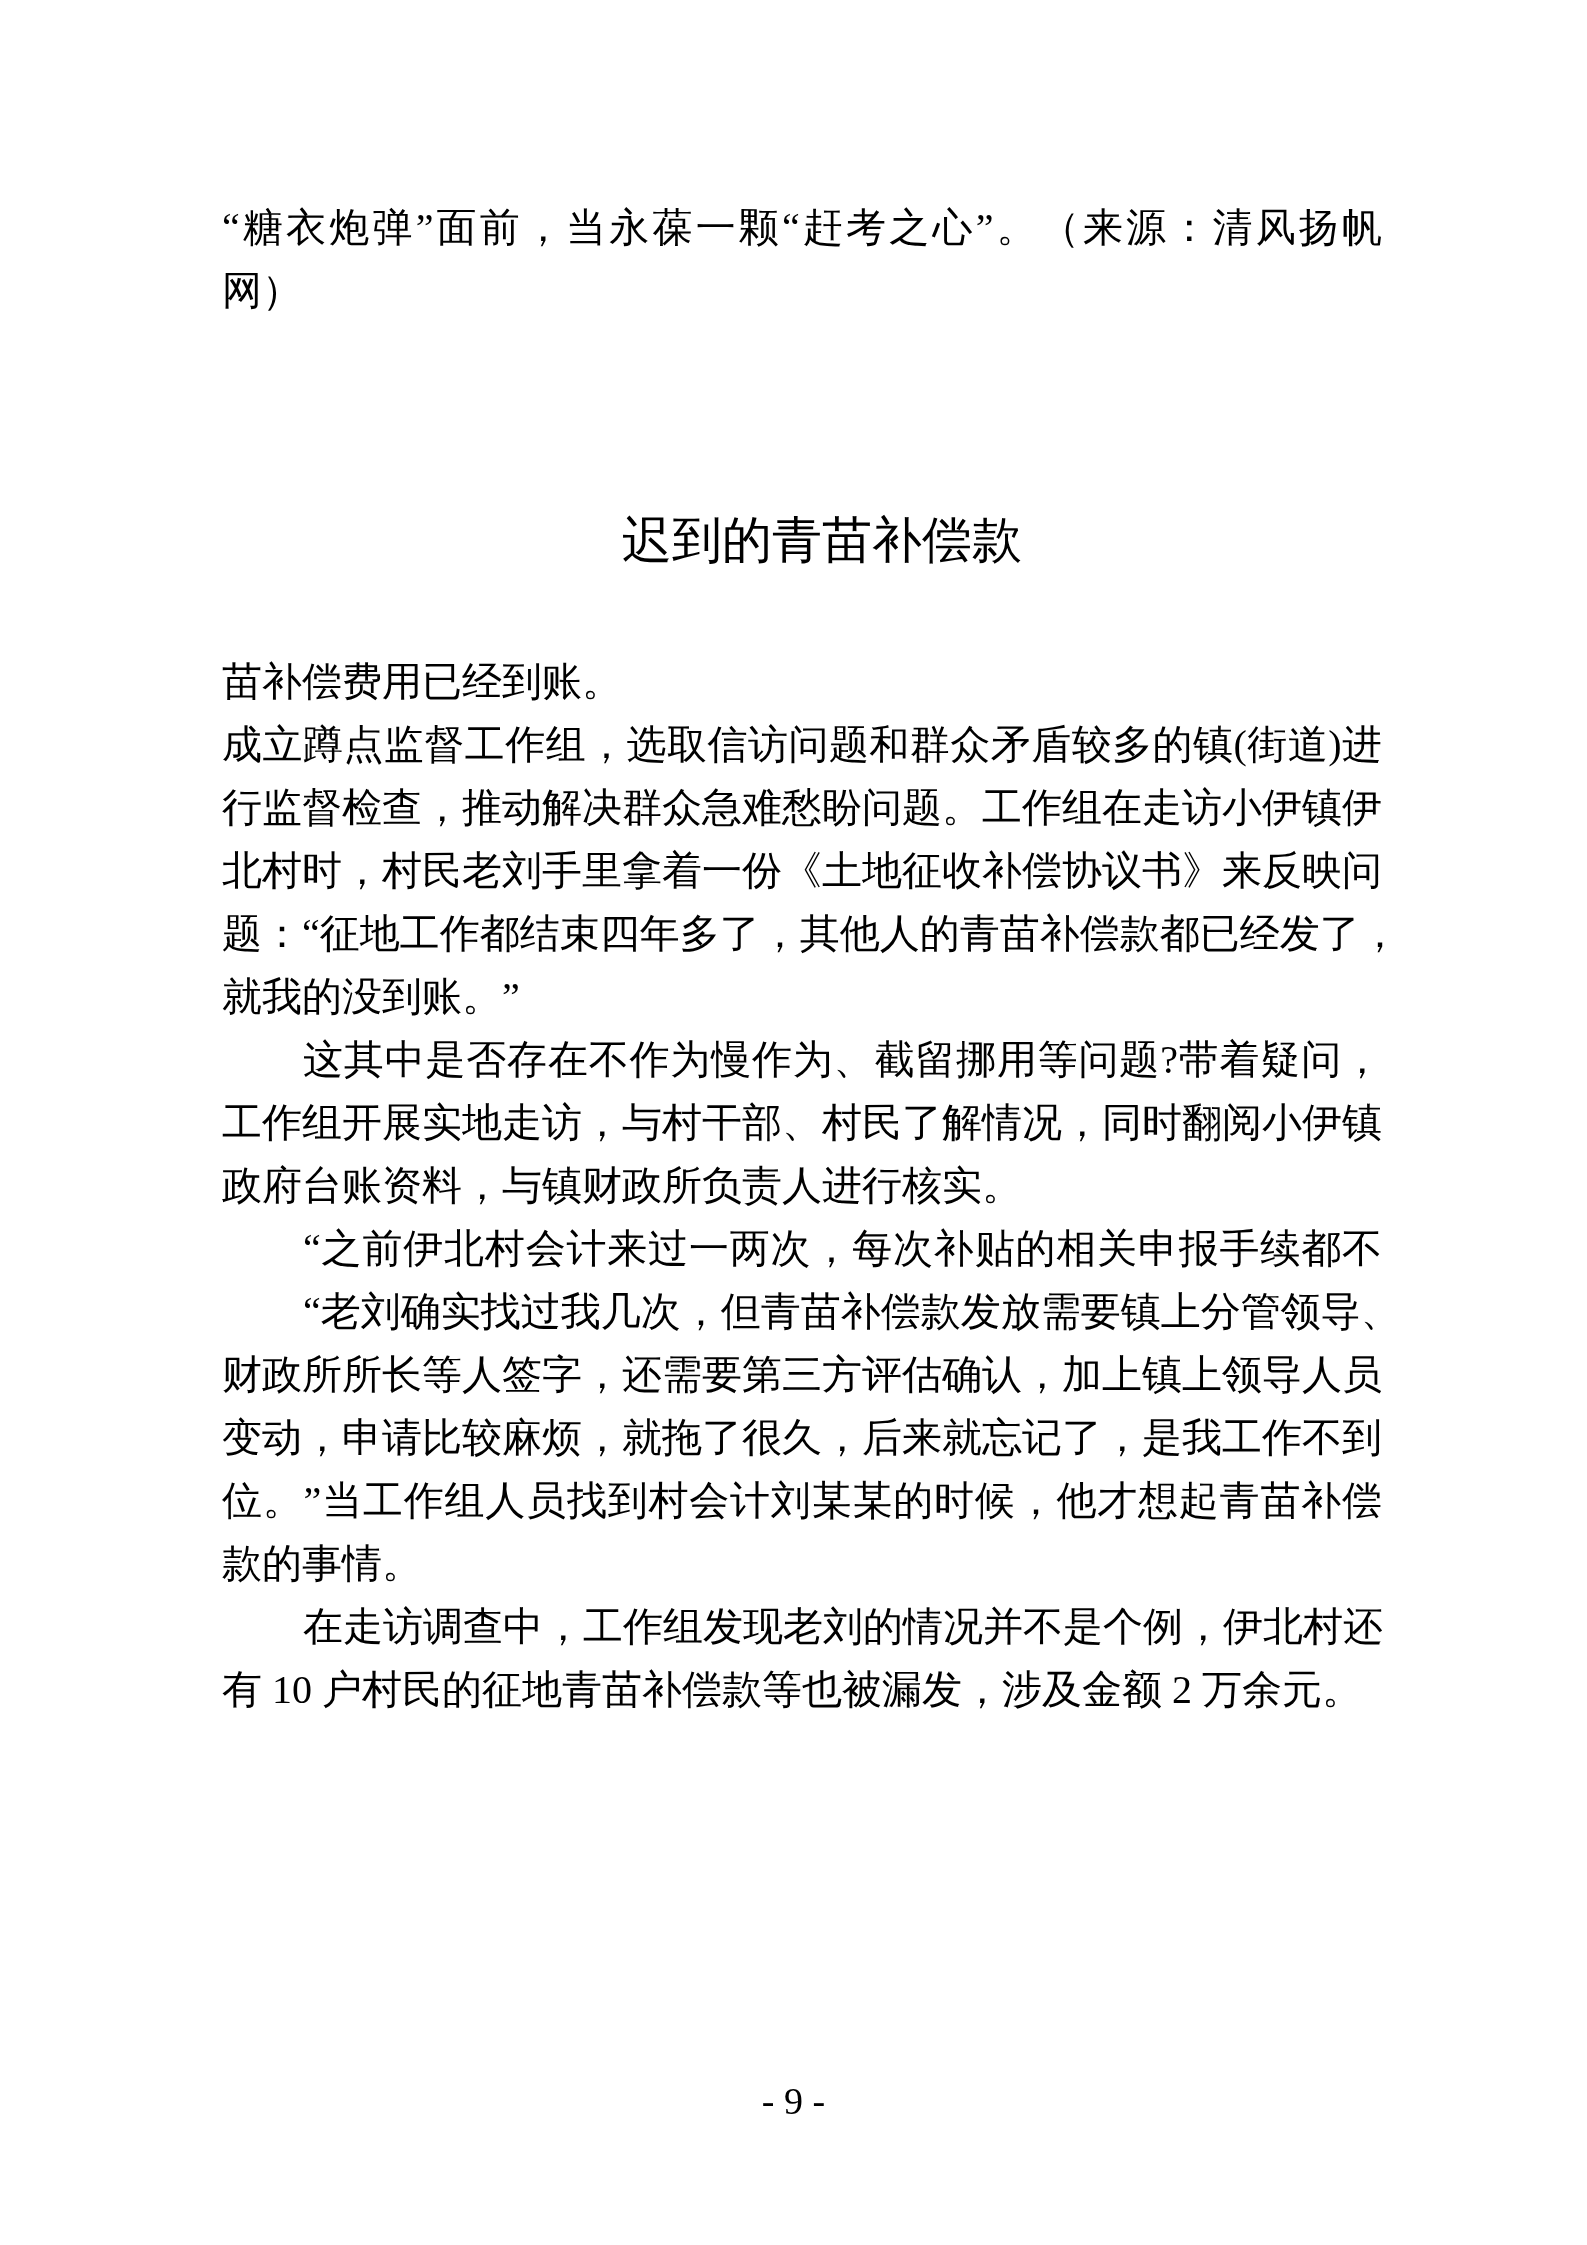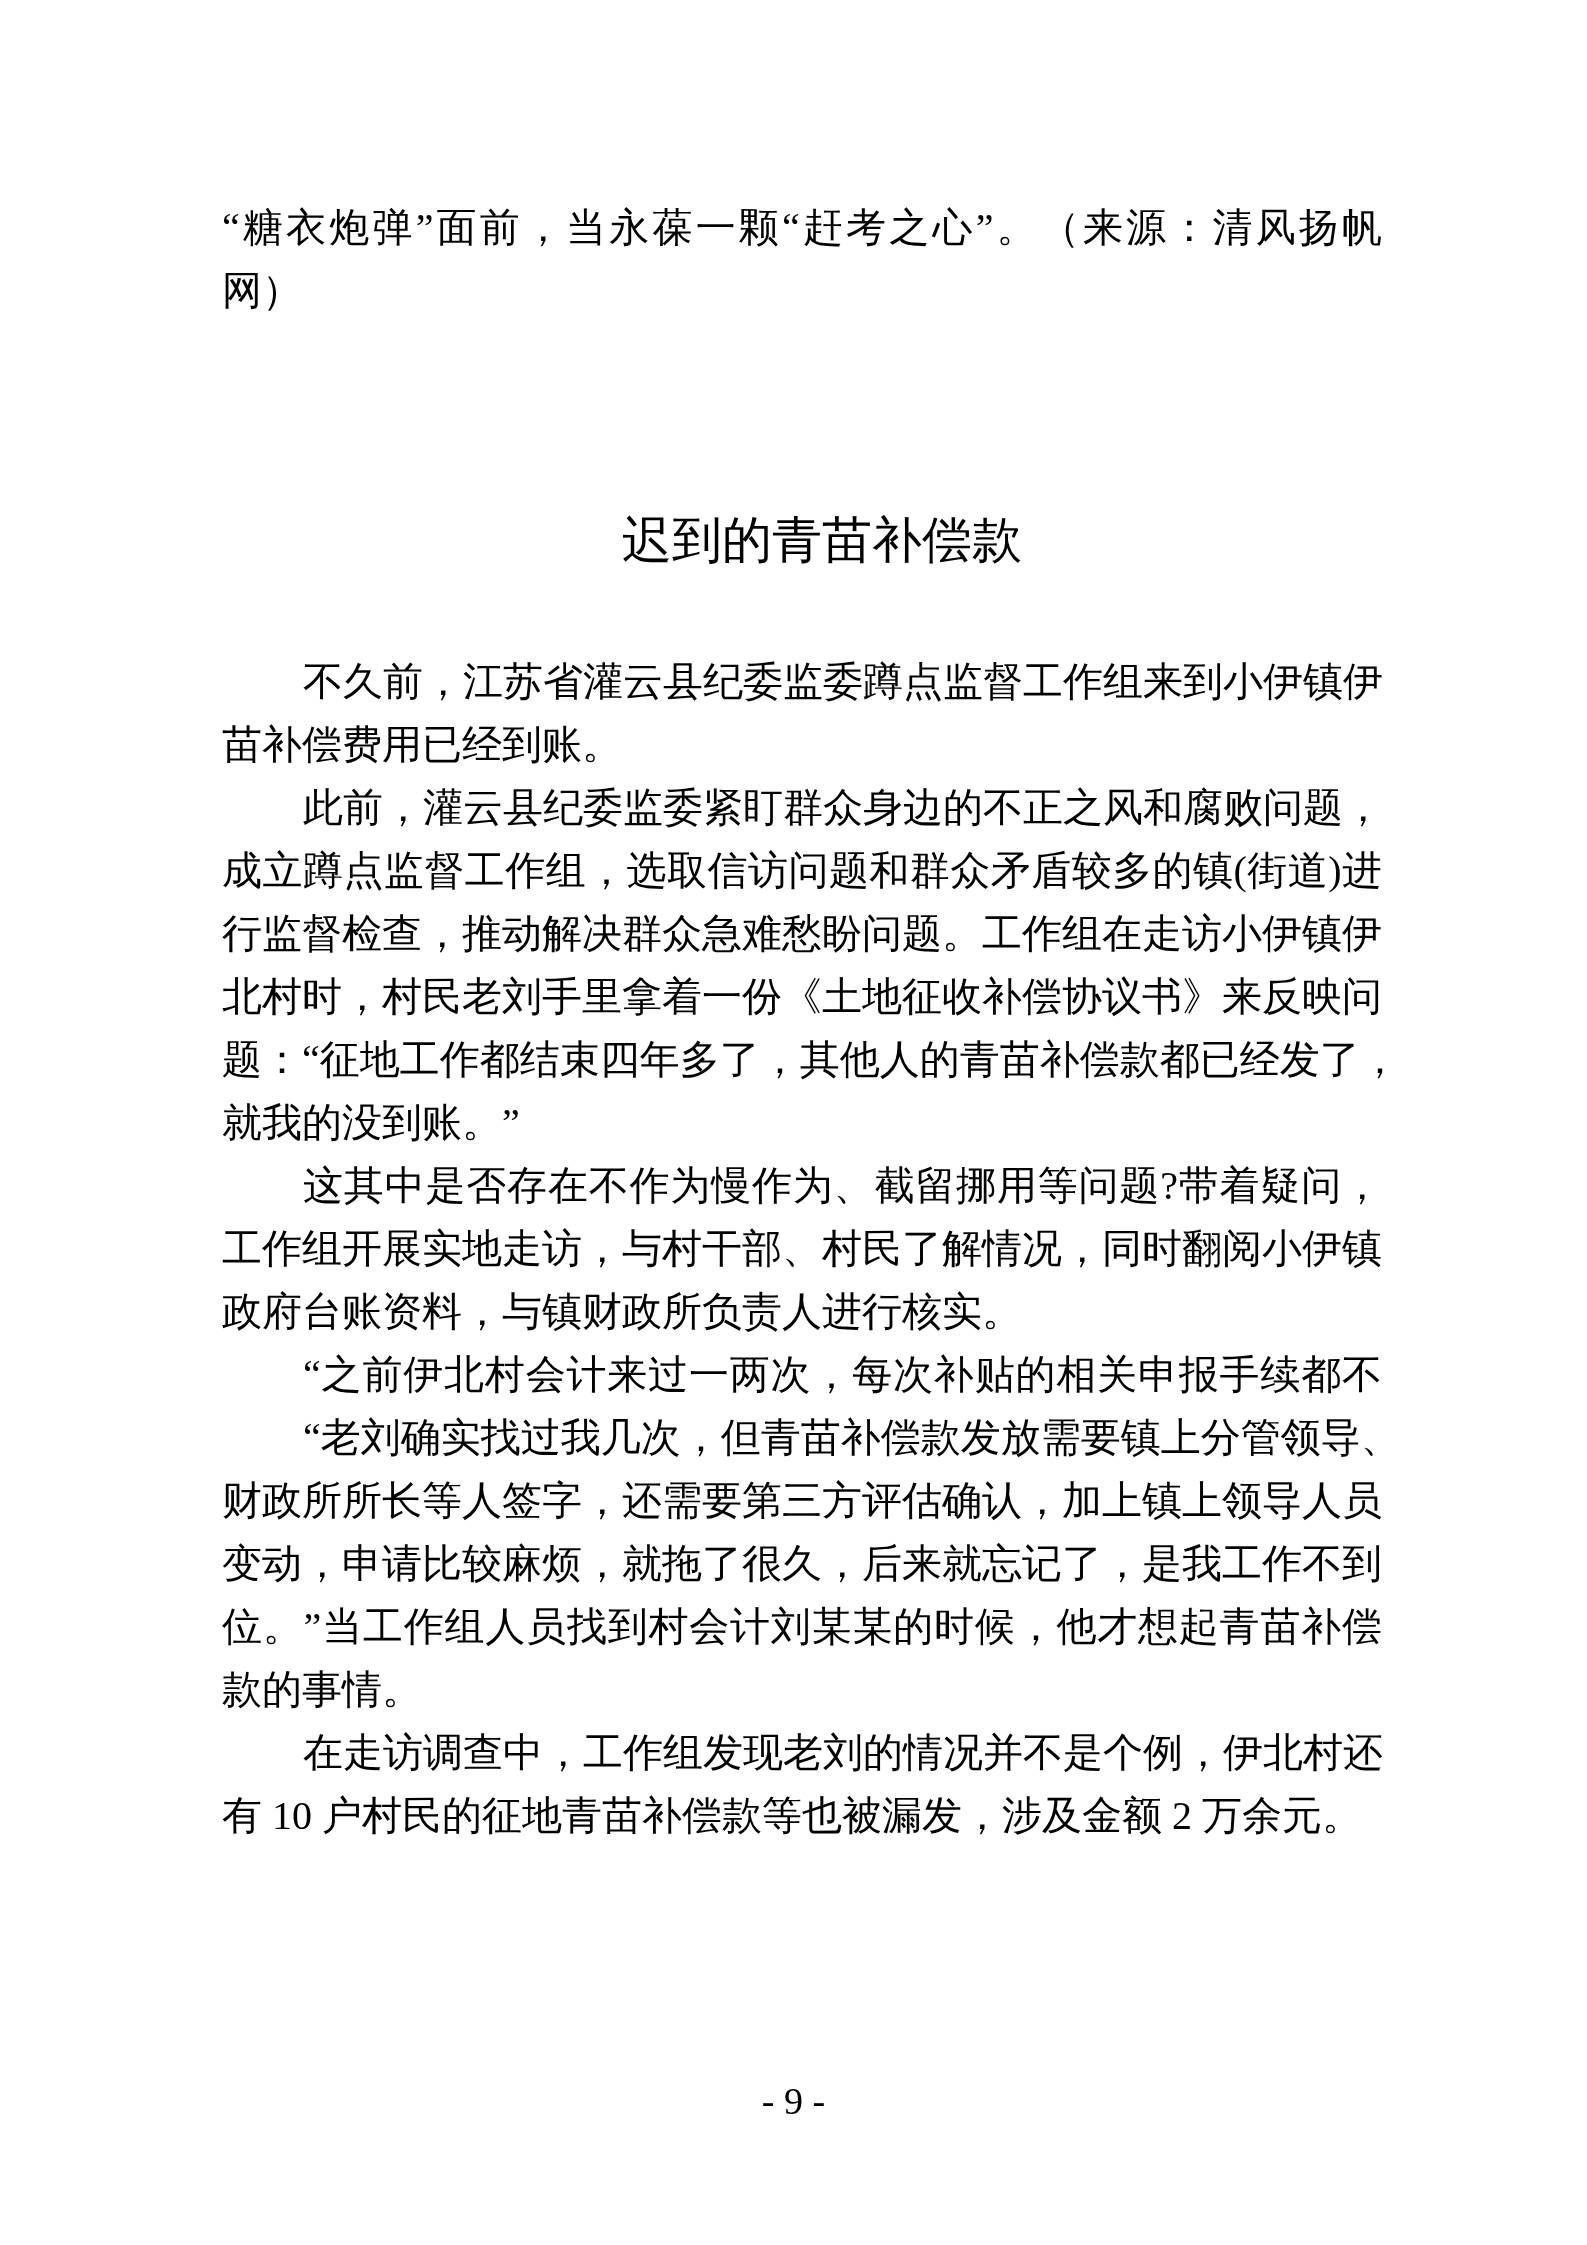--- a/index.html
+++ b/index.html
@@ -68,23 +68,21 @@
 
   <div class="textcol intro">
     <div class="line fill">“糖衣炮弹”面前，当永葆一颗“赶考之心”。（来源：清风扬帆</div>
     <div class="line end">网）</div>
   </div>
 
 
   <div class="article-title">迟到的青苗补偿款</div>
 
   <div class="textcol body-text">
-    <div class="line indent">不久前，江苏省灌云县纪委监委蹲点监督工作组来到小伊镇伊</div>
     <div class="line end">苗补偿费用已经到账。</div>
-    <div class="line indent">此前，灌云县纪委监委紧盯群众身边的不正之风和腐败问题，</div>
     <div class="line">成立蹲点监督工作组，选取信访问题和群众矛盾较多的镇(街道)进</div>
     <div class="line">行监督检查，推动解决群众急难愁盼问题。工作组在走访小伊镇伊</div>
     <div class="line">北村时，村民老刘手里拿着一份《土地征收补偿协议书》来反映问</div>
     <div class="line">题：“征地工作都结束四年多了，其他人的青苗补偿款都已经发了，</div>
     <div class="line end">就我的没到账。”</div>
     <div class="line indent">这其中是否存在不作为慢作为、截留挪用等问题?带着疑问，</div>
     <div class="line">工作组开展实地走访，与村干部、村民了解情况，同时翻阅小伊镇</div>
     <div class="line end">政府台账资料，与镇财政所负责人进行核实。</div>
     <div class="line indent">“之前伊北村会计来过一两次，每次补贴的相关申报手续都不</div>
     <div class="line indent">“老刘确实找过我几次，但青苗补偿款发放需要镇上分管领导、</div>

